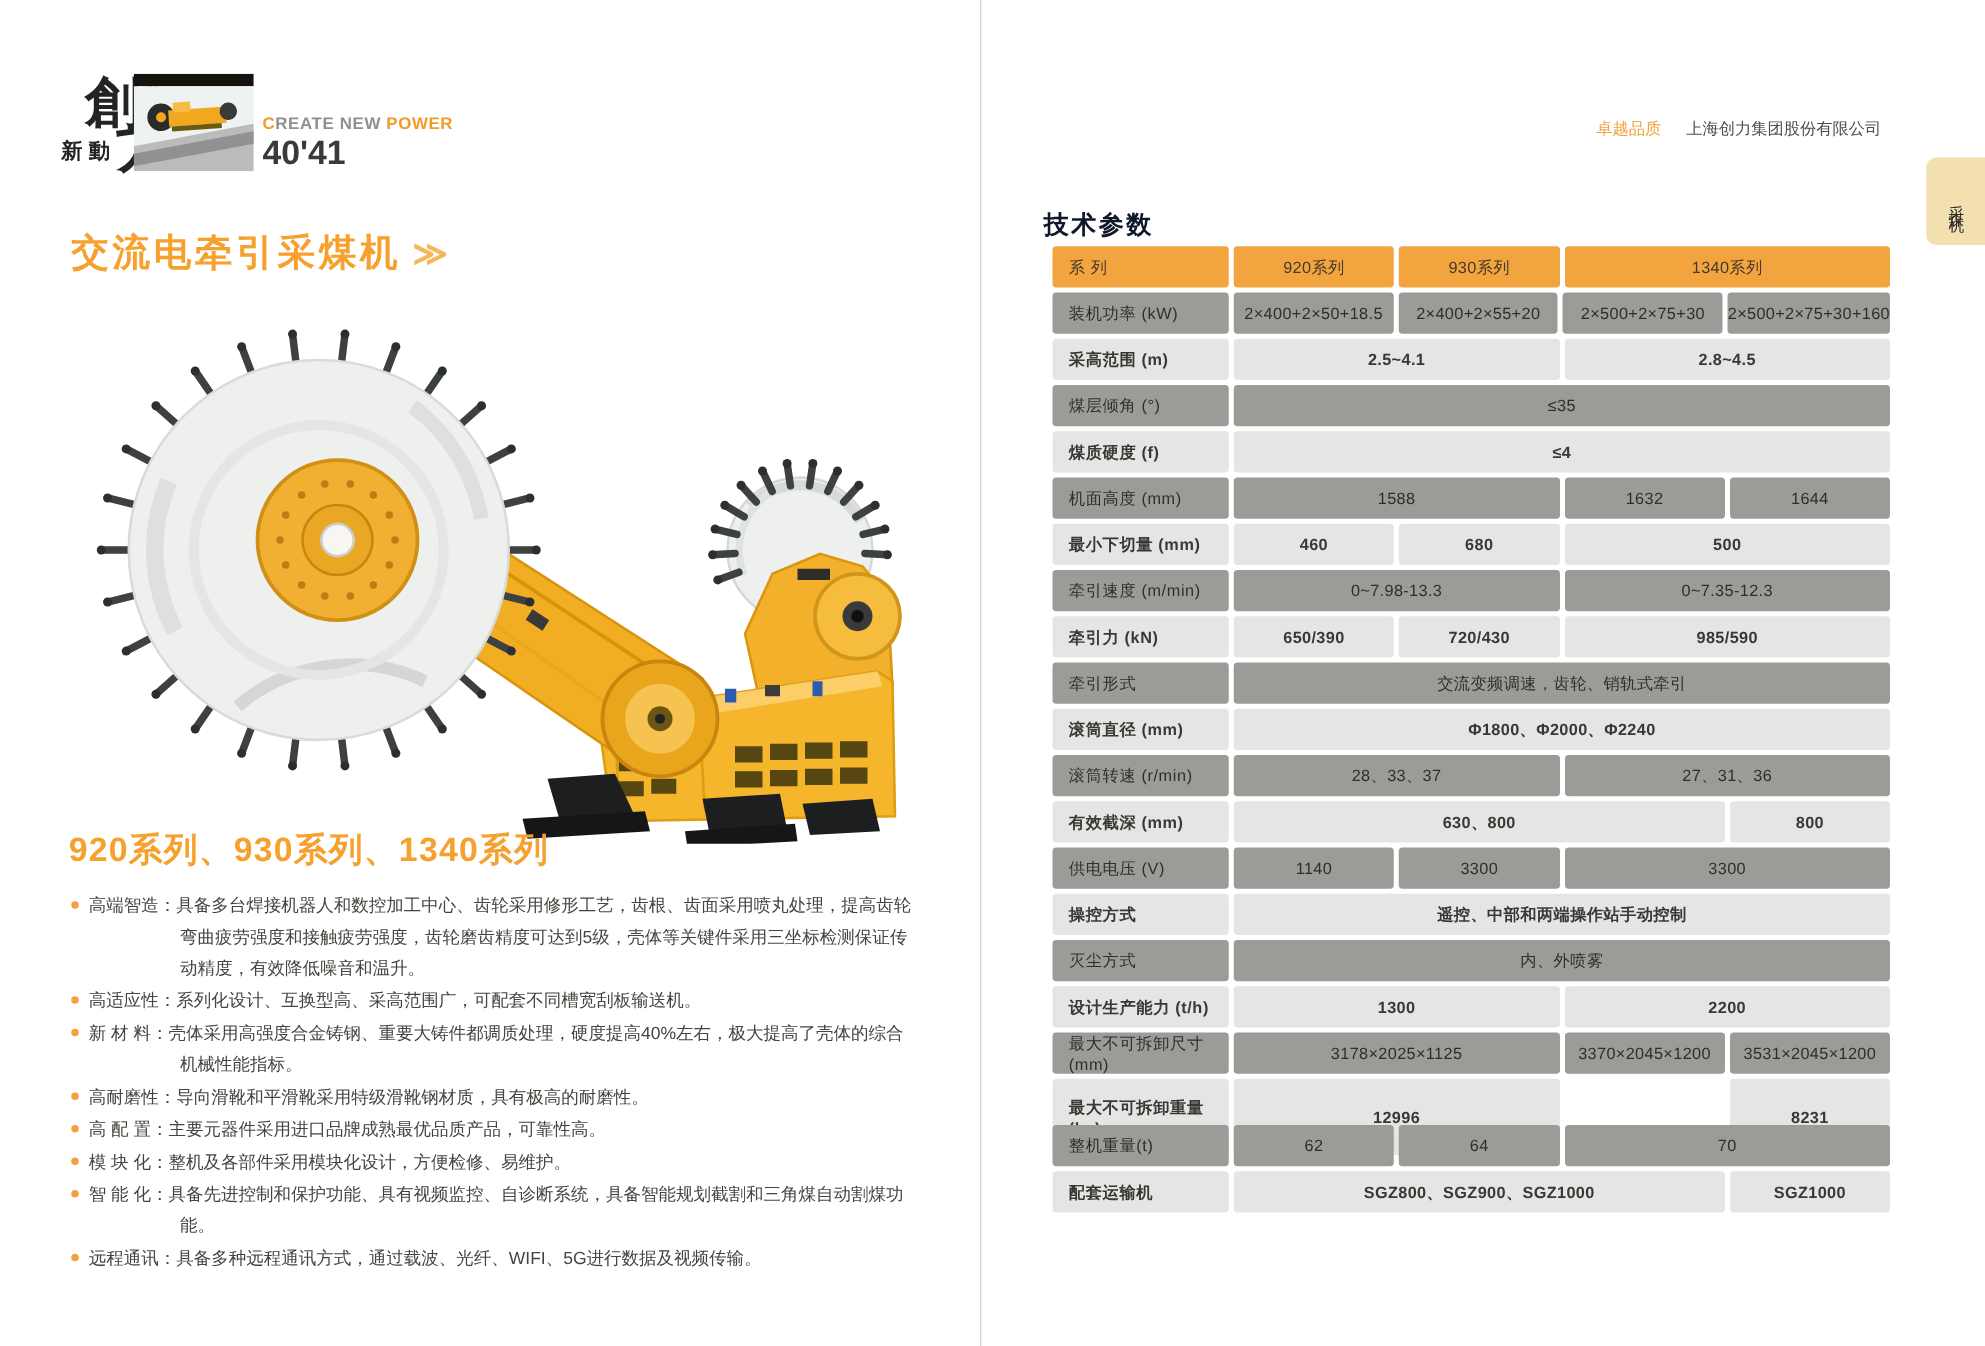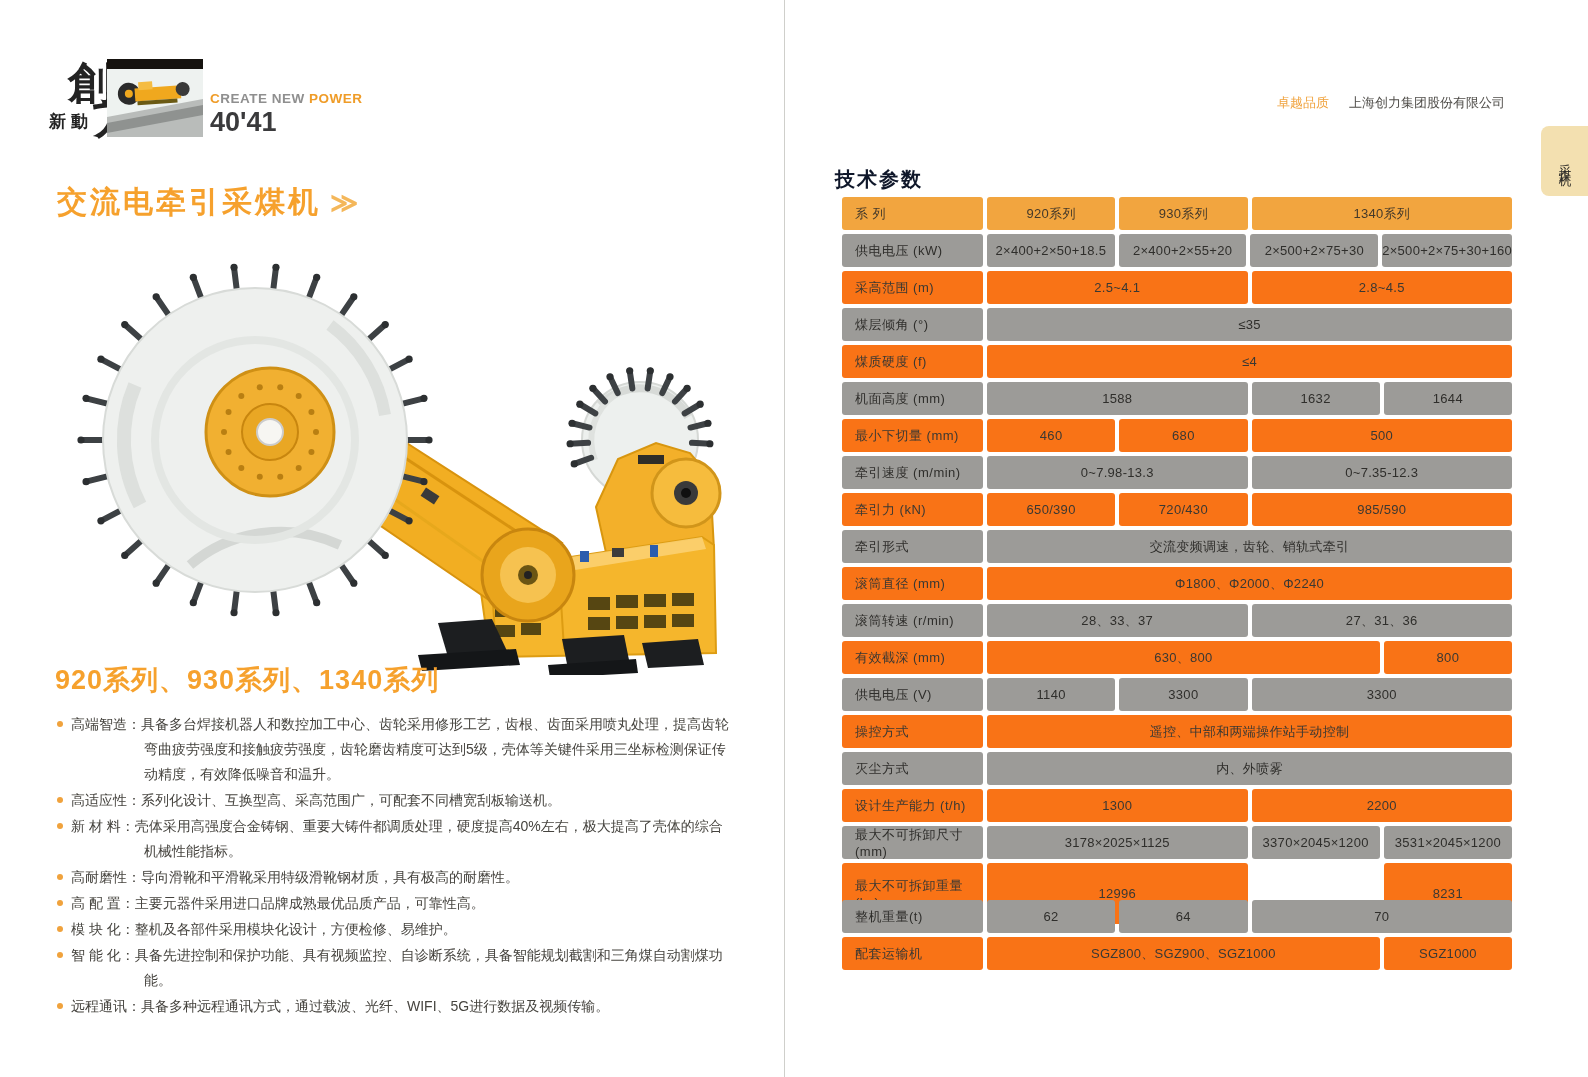--- a/index.html
+++ b/index.html
@@ -50,21 +50,21 @@
 
   
   .specs-heading{position:absolute;left:835px;top:166px;font-size:20px;font-weight:700;color:#0f172a;letter-spacing:2px;}
   .spec-table{position:absolute;left:842px;top:197px;width:670px;}
   .trow{display:grid;grid-template-columns:141px repeat(4,1fr);gap:4px;height:33px;margin-bottom:4px;}
   .cell{display:flex;align-items:center;border-radius:3px;font-size:13px;}
   .cell.label{justify-content:flex-start;padding-left:13px;letter-spacing:.5px;}
   .cell.val{justify-content:center;text-align:center;letter-spacing:.3px;}
   .trow.orange .cell{background:#f2a53f;color:#44392a;}
   .trow.dark .cell{background:#9c9b98;color:#2f2e2b;}
-  .trow.light .cell{background:#f97316;color:#3a3833;}
+  .trow.light .cell{background:#e5e5e5;color:#3a3833;font-weight:bold;}
 </style>
 </head>
 <body>
 
 <div id="canvas">
 
   <div class="logo">
     <div class="calli">
       <span class="c-chuang">創</span>
       <span class="c-zao">造</span>
@@ -310,21 +310,21 @@
 
   <div class="specs-heading">技术参数</div>
   <div class="spec-table" id="spec-table">
       <div class="trow orange">
         <div class="cell label">系 列</div>
         <div class="cell val" style="grid-column: span 1;">920系列</div>
         <div class="cell val" style="grid-column: span 1;">930系列</div>
         <div class="cell val" style="grid-column: span 2;">1340系列</div>
       </div>
       <div class="trow dark">
-        <div class="cell label">供电电压 (kW)</div>
+        <div class="cell label">装机功率 (kW)</div>
         <div class="cell val" style="grid-column: span 1;">2×400+2×50+18.5</div>
         <div class="cell val" style="grid-column: span 1;">2×400+2×55+20</div>
         <div class="cell val" style="grid-column: span 1;">2×500+2×75+30</div>
         <div class="cell val" style="grid-column: span 1;">2×500+2×75+30+160</div>
       </div>
       <div class="trow light">
         <div class="cell label">采高范围 (m)</div>
         <div class="cell val" style="grid-column: span 2;">2.5~4.1</div>
         <div class="cell val" style="grid-column: span 2;">2.8~4.5</div>
       </div>

